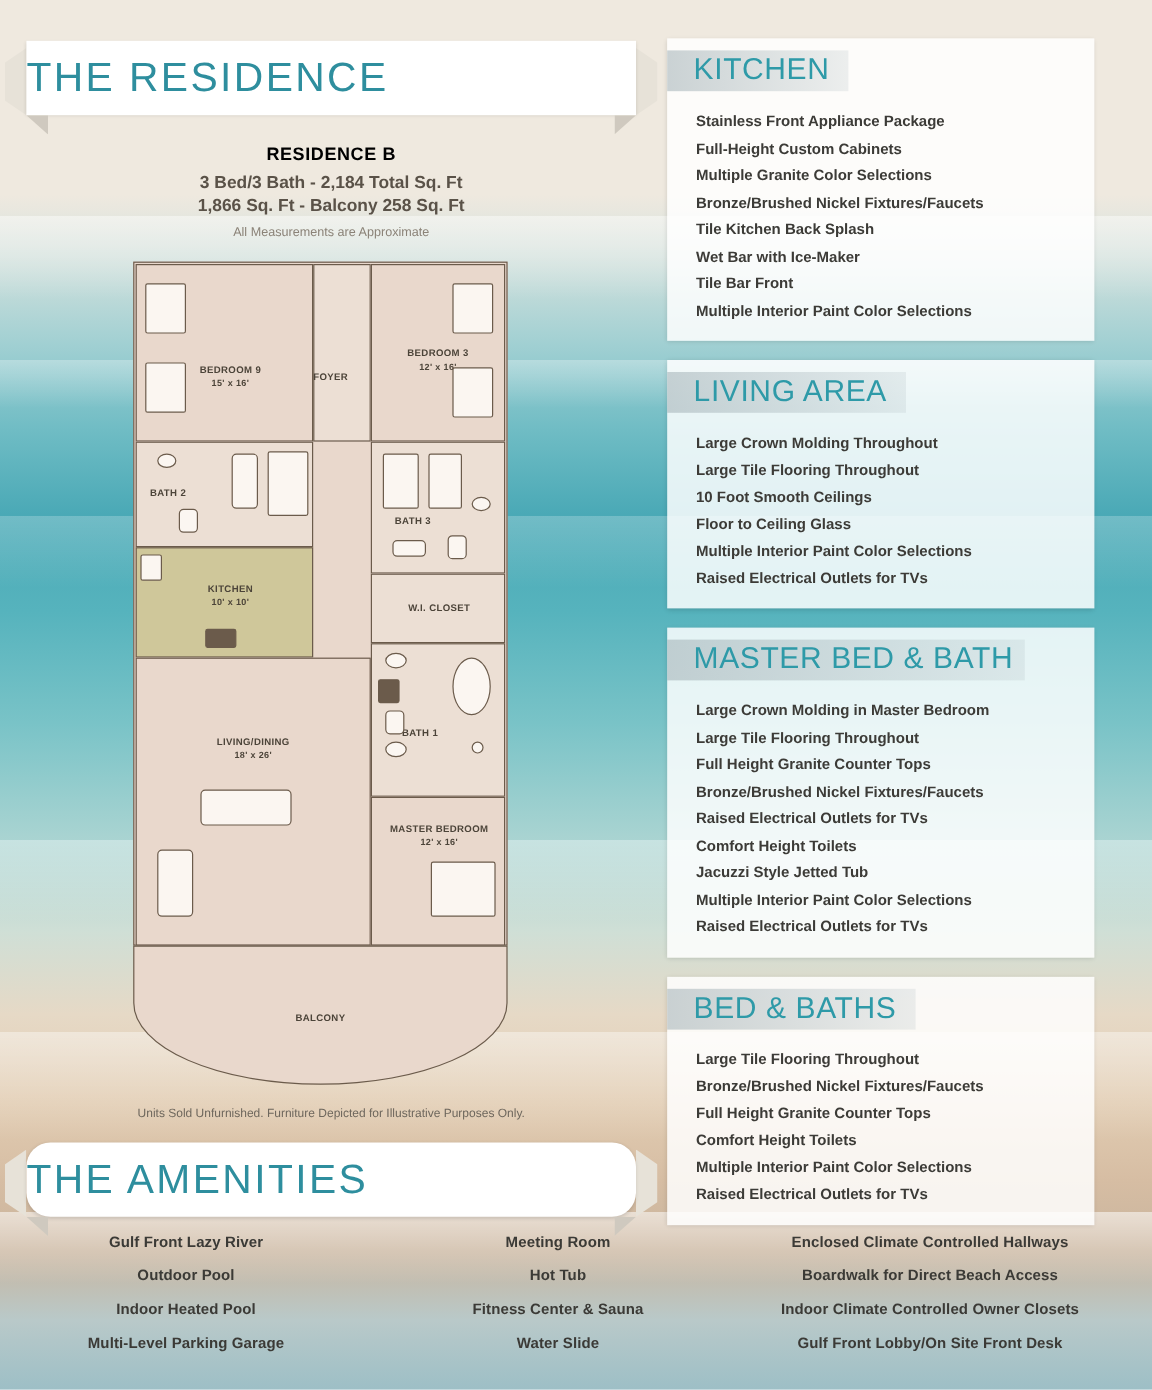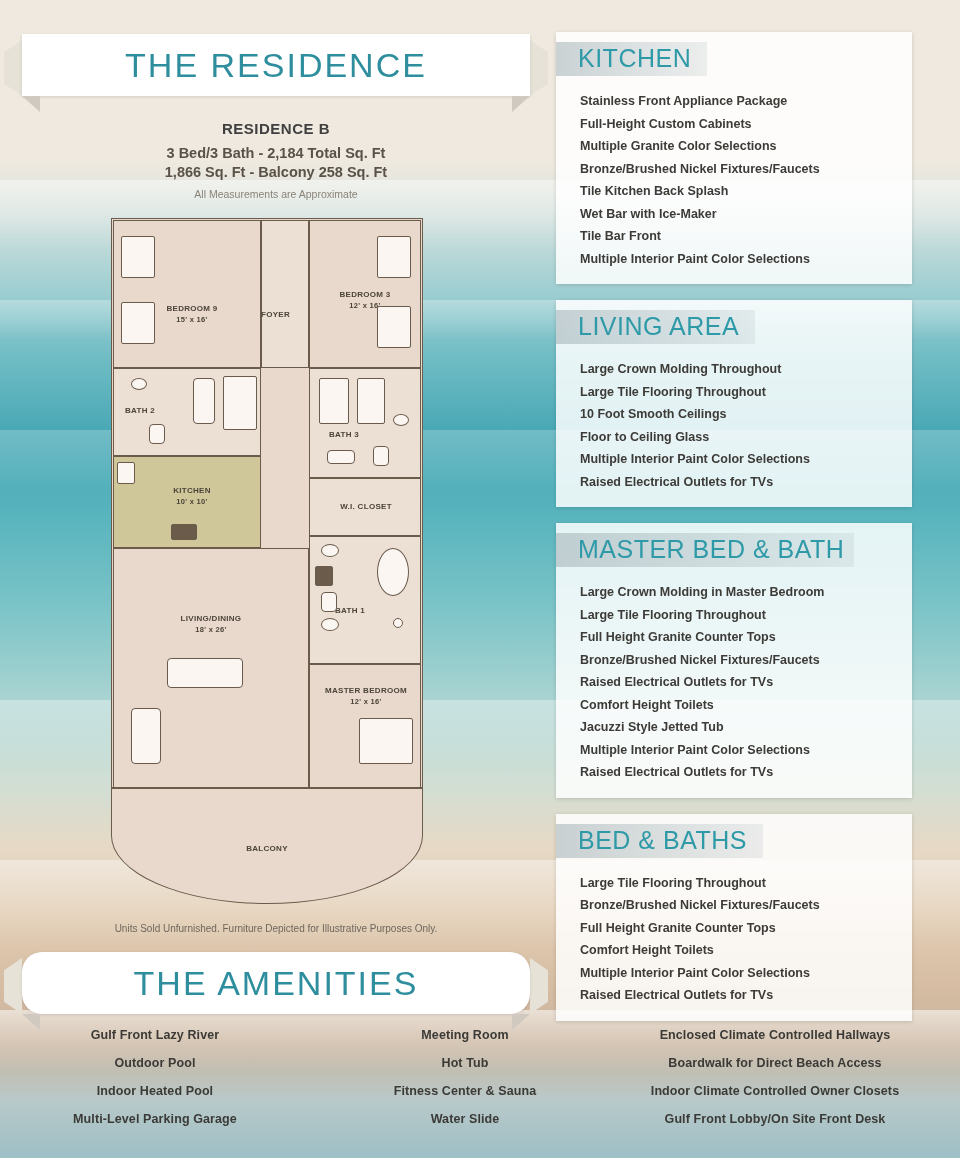--- a/index.html
+++ b/index.html
@@ -32,21 +32,21 @@
   .b2{top:300px;height:40px;background:linear-gradient(180deg,rgba(255,255,255,.30),rgba(255,255,255,0));}
   .b3{top:430px;height:60px;background:linear-gradient(180deg,rgba(255,255,255,.22),rgba(255,255,255,0));}
   .b4{top:700px;height:70px;background:linear-gradient(180deg,rgba(255,255,255,.35),rgba(255,255,255,0));}
   .b5{top:860px;height:90px;background:linear-gradient(180deg,rgba(255,255,255,.40),rgba(255,255,255,0));}
   .b6{top:1010px;height:60px;background:linear-gradient(180deg,rgba(255,255,255,.55),rgba(255,255,255,0));}
 
   
   .ribbon{position:absolute;height:62px;background:#ffffff;display:flex;align-items:center;
           box-shadow:0 1px 3px rgba(0,0,0,.12);}
   .ribbon .txt{
-    width:100%;text-align:center;color:#2e8e9e;font-size:34px;letter-spacing:2px;
+    width:100%;text-align:left;color:#2e8e9e;font-size:34px;letter-spacing:2px;
     font-weight:400;
   }
   .ribbon:after{
     content:"";position:absolute;right:-0px;top:0;width:0;height:0;
     border-top:31px solid transparent;border-bottom:31px solid transparent;
     border-right:22px solid rgba(0,0,0,0);
   }
 
   
   #residence-panel{position:absolute;left:22px;top:34px;width:508px;}
@@ -54,21 +54,21 @@
   .notch-left{position:absolute;left:0;top:62px;width:18px;height:16px;
               background:#cfc9bf;clip-path:polygon(0 0,100% 0,100% 100%);}
   .notch-right{position:absolute;left:calc(100% - 18px);top:62px;width:18px;height:16px;
                background:#cfc9bf;clip-path:polygon(0 0,100% 0,0 100%);}
   .ribbon-fold-l{position:absolute;left:-18px;top:6px;width:18px;height:56px;background:#e7e2d8;
                  clip-path:polygon(100% 0,100% 100%,0 78%,0 22%);}
   .ribbon-fold-r{position:absolute;right:-18px;top:6px;width:18px;height:56px;background:#e7e2d8;
                  clip-path:polygon(0 0,0 100%,100% 78%,100% 22%);}
 
   .res-sub{text-align:center;margin-top:24px;}
-  .res-title{color:#404040;font-size:15px;font-weight:bold;letter-spacing:.5px;}
+  .res-title{color:#000000;font-size:15px;font-weight:bold;letter-spacing:.5px;}
   .res-line{color:#5a5248;font-size:14.5px;font-weight:bold;margin-top:8px;}
   .res-note{color:#8b8378;font-size:10.5px;margin-top:8px;}
 
   .fp-wrap{position:relative;margin:14px auto 0;width:330px;height:690px;}
   .fp-note{position:absolute;left:0;right:0;bottom:-26px;text-align:center;color:#6e675d;font-size:10px;}
 
   
   .fp{position:absolute;inset:0;}
   .room{position:absolute;background:#e9d8cc;border:1.5px solid #6b5b4b;box-sizing:border-box;}
   .room.khaki{background:#cfc79a;}

